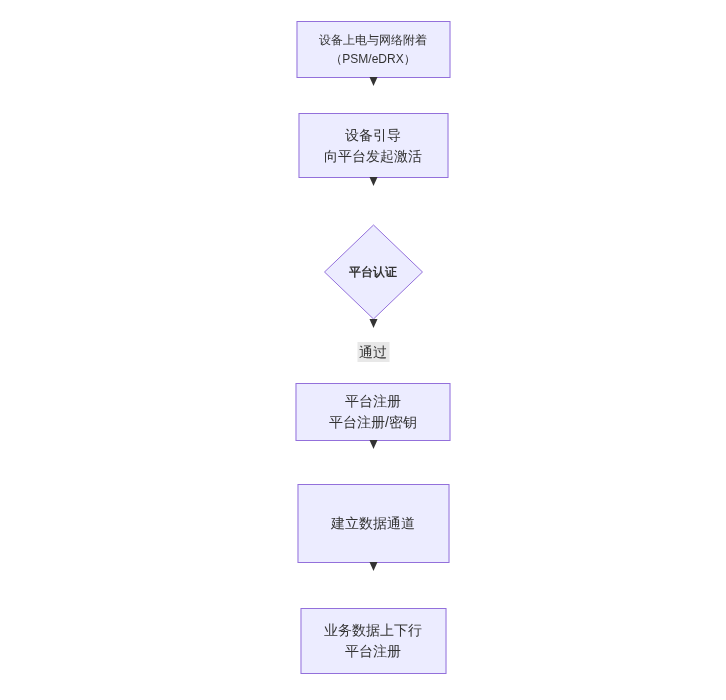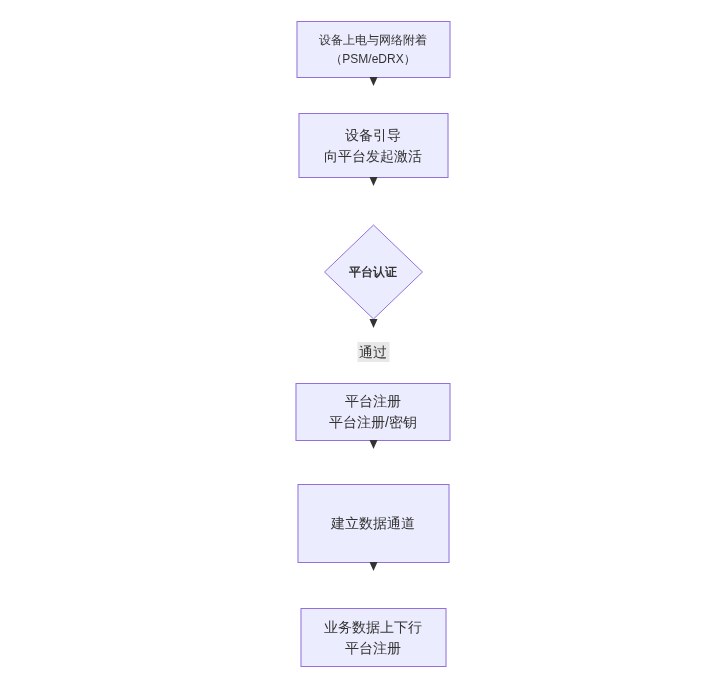--- a/index.html
+++ b/index.html
@@ -136,19 +136,19 @@
 
     <div class="node" style="width:152px;height:79px">
       <span>建立数据通道</span>
     </div>
 
     <div class="arrow" style="height:45px">
       <span class="line"></span>
       <span class="head"></span>
     </div>
 
-    <div class="node" style="width:146px;height:59px">
+    <div class="node" style="width:146px;height:66px">
       <span>业务数据上下行</span>
       <span>平台注册</span>
     </div>
 
   </div>
 </div>
 
 </body></html>

